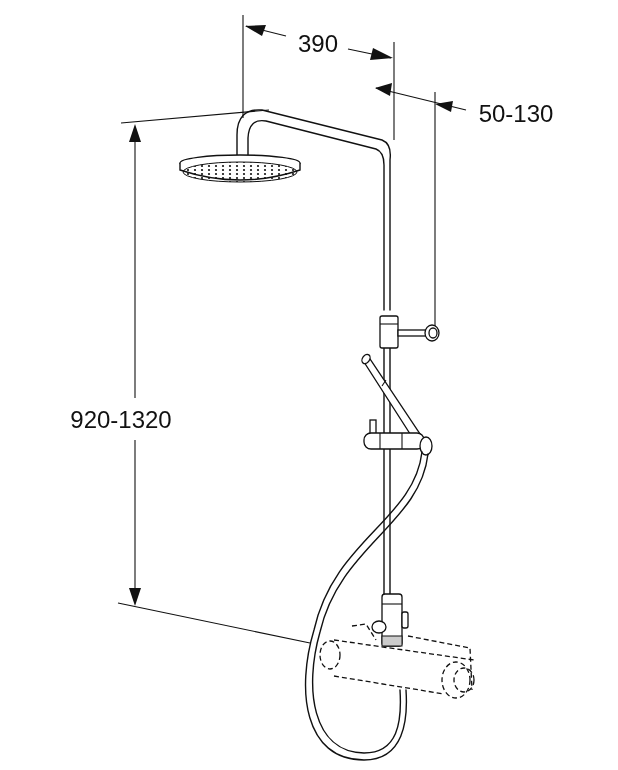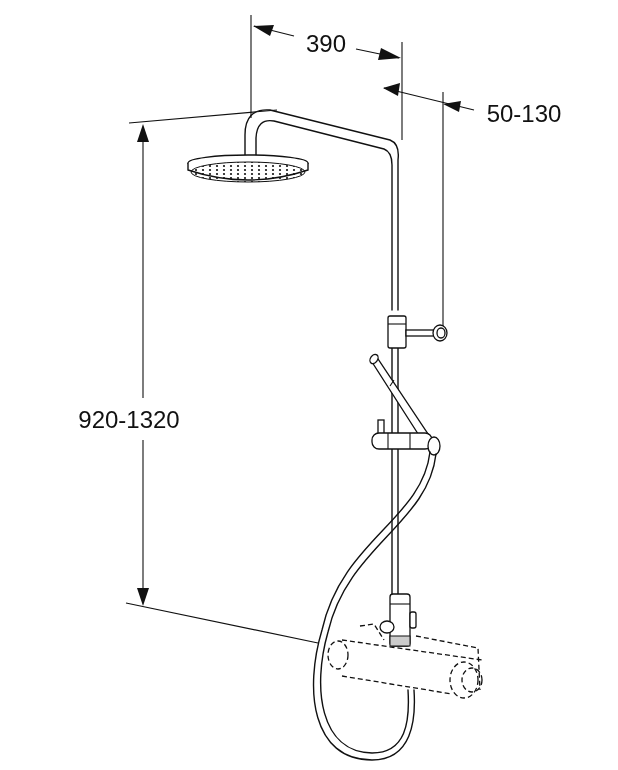--- a/index.html
+++ b/index.html
@@ -1,17 +1,17 @@
 <!DOCTYPE html>
 <html><head>
   <meta charset="utf-8">
   <style>
     html, body { margin: 0; padding: 0; background: #ffffff; }
     body { width: 618px; height: 770px; position: relative; overflow: hidden; }
-    #stage { position: absolute; left: 12px; top: 0; width: 526px; height: 770px; }
+    #stage { position: absolute; left: 4px; top: 0; width: 526px; height: 770px; }
     svg text {
       font-family: "Liberation Sans", "DejaVu Sans", sans-serif;
       fill: #111111;
     }
     .ln { stroke: #111; stroke-width: 1.4; fill: none; stroke-linecap: round; stroke-linejoin: round; }
     .thin { stroke: #111; stroke-width: 1.1; fill: none; }
     .pipe { stroke: #111; stroke-width: 1.3; fill: #fff; }
     .dash { stroke: #111; stroke-width: 1.3; fill: none; stroke-dasharray: 5 3; }
     .arrow { fill: #111; stroke: none; }
   </style>

